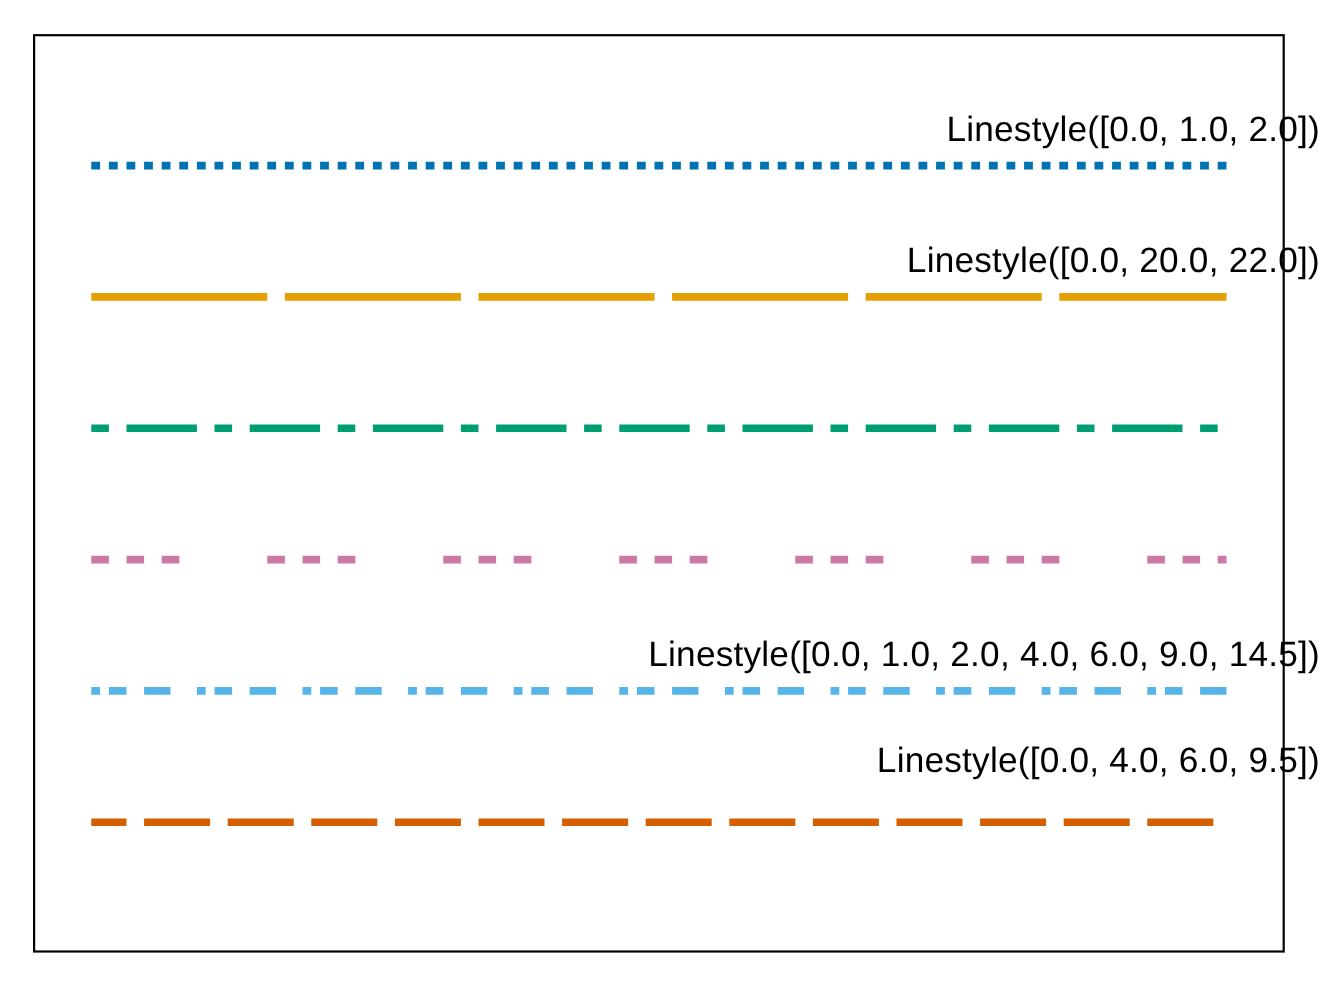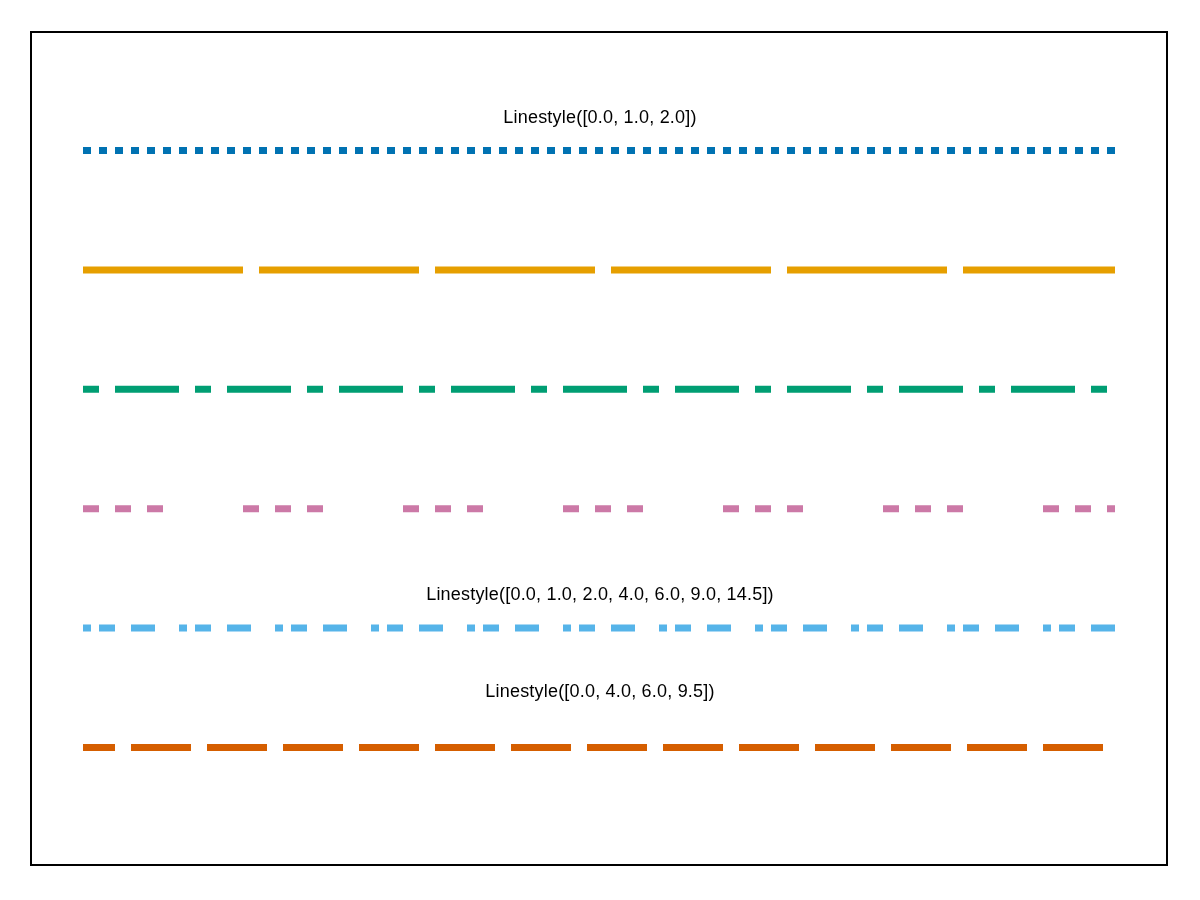--- a/index.html
+++ b/index.html
@@ -24,42 +24,43 @@
     border: 2.5px solid #000000;
     box-sizing: border-box;
     background: #ffffff;
   }
   .ls-label {
     position: absolute;
     left: 0;
     width: 1200px;
     height: 30px;
     line-height: 30px;
-    text-align: center;
-    font-size: 18px;
+    text-align: right;
+    font-size: 32px;
     color: #000000;
     letter-spacing: 0.2px;
     white-space: pre;
   }
   #line-canvas {
     position: absolute;
     left: 0;
     top: 0;
     width: 1200px;
     height: 900px;
     display: block;
   }
 </style>
 </head>
 <body>
 
 <div id="figure">
   <div id="plot-frame"></div>
 
   <div class="ls-label" style="top:101.5px">Linestyle([0.0, 1.0, 2.0])</div>
+  <div class="ls-label" style="top:220.9px">Linestyle([0.0, 20.0, 22.0])</div>
   <div class="ls-label" style="top:579.1px">Linestyle([0.0, 1.0, 2.0, 4.0, 6.0, 9.0, 14.5])</div>
   <div class="ls-label" style="top:676px">Linestyle([0.0, 4.0, 6.0, 9.5])</div>
 
   <svg id="line-canvas" viewBox="0 0 1200 900" xmlns="http://www.w3.org/2000/svg">
       <line x1="83" x2="1115" y1="150.5" y2="150.5" stroke="#0072B2" stroke-width="7" stroke-linecap="butt" stroke-dasharray="8 8" stroke-dashoffset="0"></line>
       <line x1="83" x2="1115" y1="269.9" y2="269.9" stroke="#E69F00" stroke-width="7" stroke-linecap="butt" stroke-dasharray="160 16" stroke-dashoffset="0"></line>
       <line x1="83" x2="1115" y1="389.3" y2="389.3" stroke="#009E73" stroke-width="7" stroke-linecap="butt" stroke-dasharray="16 16 64 16" stroke-dashoffset="0"></line>
       <line x1="83" x2="1115" y1="508.70000000000005" y2="508.70000000000005" stroke="#CC79A7" stroke-width="7" stroke-linecap="butt" stroke-dasharray="16 16 16 16 16 80" stroke-dashoffset="0"></line>
       <line x1="83" x2="1115" y1="628.1" y2="628.1" stroke="#56B4E9" stroke-width="7" stroke-linecap="butt" stroke-dasharray="8 8 16 16 24 24" stroke-dashoffset="0"></line>
       <line x1="83" x2="1115" y1="747.5" y2="747.5" stroke="#D55E00" stroke-width="7" stroke-linecap="butt" stroke-dasharray="60 16" stroke-dashoffset="28"></line>

